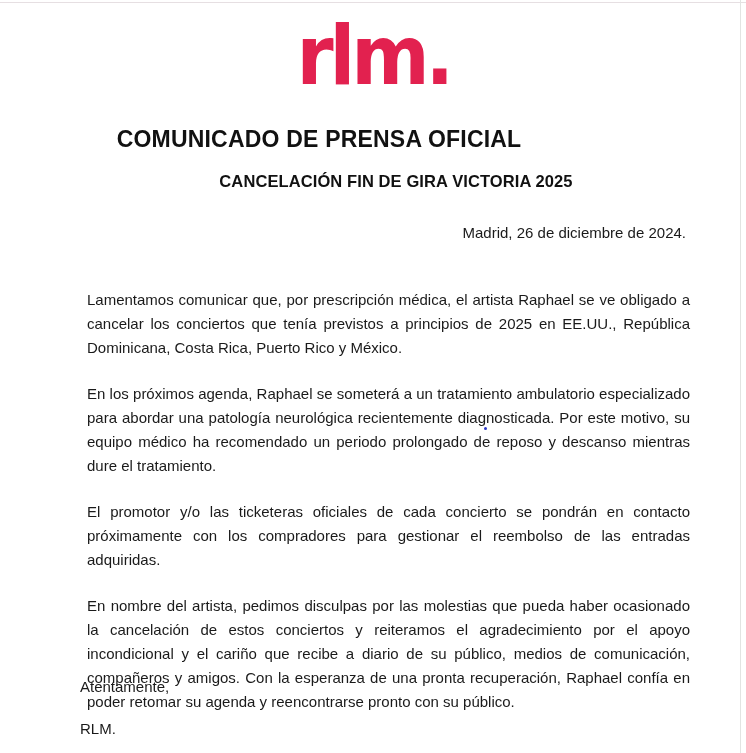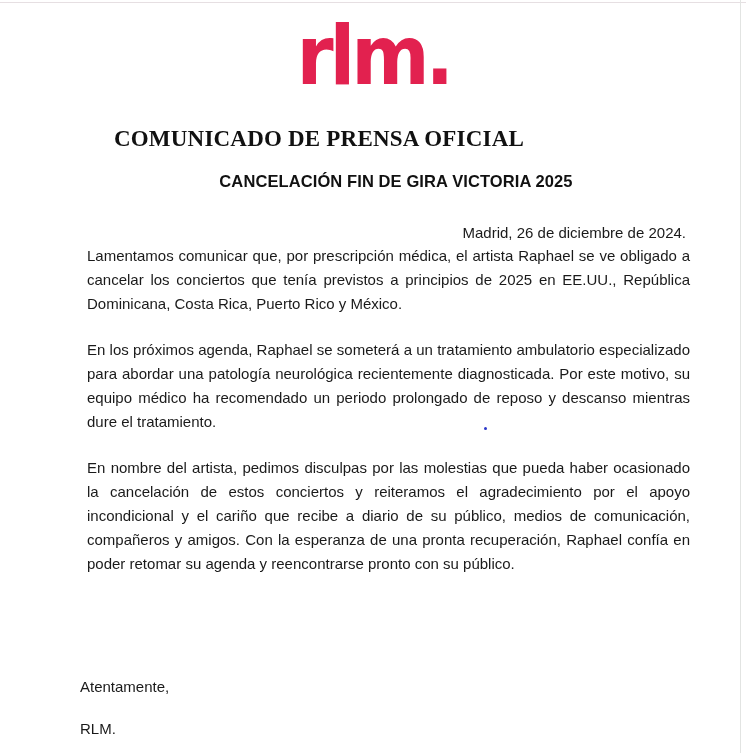--- a/index.html
+++ b/index.html
@@ -75,21 +75,20 @@
   .title {
     position: absolute;
     left: 0;
     top: 126px;
     width: 638px;
     text-align: center;
     font-size: 23px;
     font-weight: bold;
     letter-spacing: 0.2px;
     color: #111111;
-    font-family: Liberation Serif, serif;
   }
   .subtitle {
     position: absolute;
     left: 0;
     top: 172px;
     width: 746px;
     text-align: center;
     font-size: 16.5px;
     font-weight: bold;
     letter-spacing: 0.1px;
@@ -102,20 +101,21 @@
     position: absolute;
     left: 80px;
     top: 222px;
     width: 610px;
   }
   .dateline {
     text-align: right;
     font-size: 15px;
     line-height: 22px;
     color: #1a1a1a;
+    margin-bottom: 44px;
     padding-right: 4px;
   }
   .para {
     text-align: justify;
     text-justify: inter-word;
     font-size: 15px;
     line-height: 24px;
     color: #1a1a1a;
     margin: 0 0 22px 7px;
     hyphens: none;
@@ -158,20 +158,21 @@
   <div class="subtitle">CANCELACIÓN FIN DE GIRA VICTORIA 2025</div>
 
   <div class="content">
 
     <div class="dateline">Madrid, 26 de diciembre de 2024.</div>
 
     <p class="para">Lamentamos comunicar que, por prescripción médica, el artista Raphael se ve obligado a cancelar los conciertos que tenía previstos a principios de 2025 en EE.UU., República Dominicana, Costa Rica, Puerto Rico y México.</p>
 
     <p class="para">En los próximos agenda, Raphael se someterá a un tratamiento ambulatorio especializado para abordar una patología neurológica recientemente diagnosticada. Por este motivo, su equipo médico ha recomendado un periodo prolongado de reposo y descanso mientras dure el tratamiento.</p>
 
+    <p class="para">El promotor y/o las ticketeras oficiales de cada concierto se pondrán en contacto próximamente con los compradores para gestionar el reembolso de las entradas adquiridas.</p>
 
     <p class="para">En nombre del artista, pedimos disculpas por las molestias que pueda haber ocasionado la cancelación de estos conciertos y reiteramos el agradecimiento por el apoyo incondicional y el cariño que recibe a diario de su público, medios de comunicación, compañeros y amigos. Con la esperanza de una pronta recuperación, Raphael confía en poder retomar su agenda y reencontrarse pronto con su público.</p>
 
   </div>
 
   <div class="signature">
     <p class="sign-line">Atentamente,</p>
     <p class="sign-line">RLM.</p>
   </div>
 

